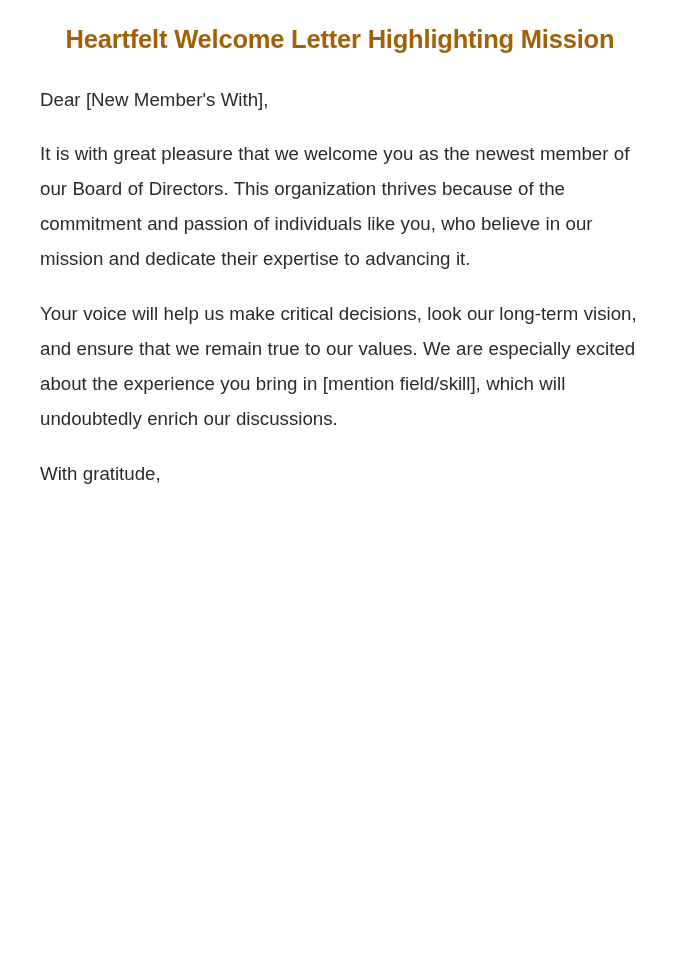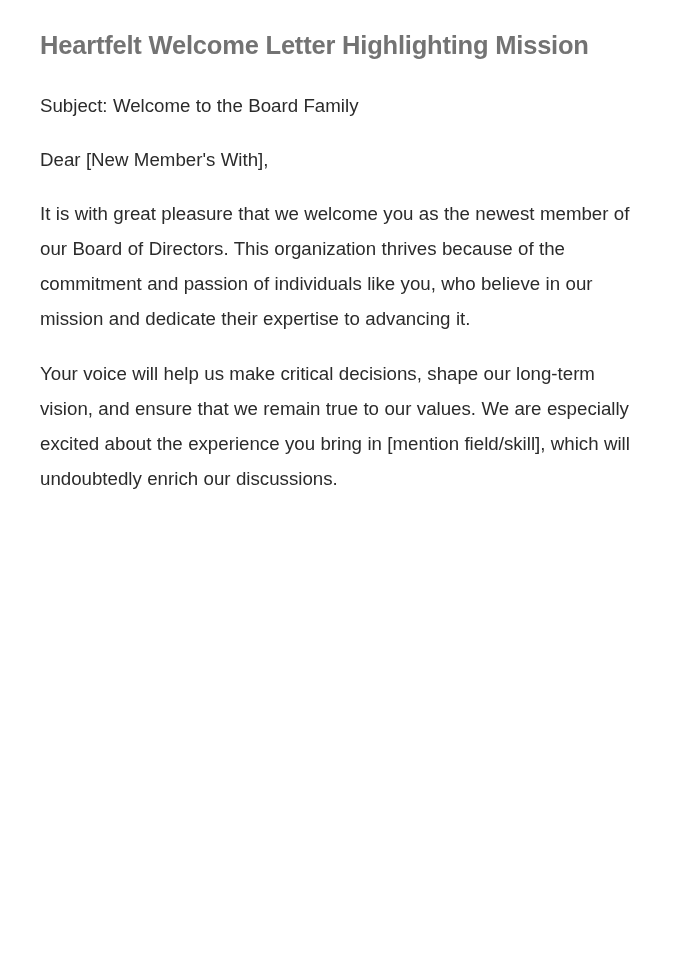--- a/index.html
+++ b/index.html
@@ -20,25 +20,26 @@
     box-sizing: border-box;
     width: 700px;
     min-height: 958px;
     background: #ffffff;
     padding: 22px 40px 30px 40px;
   }
 
   .doc-title {
     font-size: 25.5px;
     font-weight: 700;
-    color: #737373;
+    color: #a16207;
     letter-spacing: -0.2px;
     line-height: 1.25;
-    margin: 8px 0 26px 0;
+    margin: 2px 0 26px 0;
     max-width: 600px;
+    text-align: center;
   }
 
   .doc-body {
     max-width: 597px;
   }
 
   .para {
     font-size: 18.7px;
     font-weight: 400;
     color: #2b2b2b;
@@ -59,26 +60,26 @@
 </style>
 </head>
 <body>
 
 <div class="page">
 
   <h1 class="doc-title">Heartfelt Welcome Letter Highlighting Mission</h1>
 
   <div class="doc-body">
 
-    <p class="para short">Subject: Welcome to the Board Family</p>
 
     <p class="para short">Dear [New Member's With],</p>
 
     <p class="para">It is with great pleasure that we welcome you as the newest member of our Board of Directors. This organization thrives because of the commitment and passion of individuals like you, who believe in our mission and dedicate their expertise to advancing it.</p>
 
-    <p class="para">Your voice will help us make critical decisions, shape our long-term vision, and ensure that we remain true to our values. We are especially excited about the experience you bring in [mention field/skill], which will undoubtedly enrich our discussions.</p>
+    <p class="para">Your voice will help us make critical decisions, look our long-term vision, and ensure that we remain true to our values. We are especially excited about the experience you bring in [mention field/skill], which will undoubtedly enrich our discussions.</p>
 
 
 
+    <p class="para short">With gratitude,</p>
 
 
   </div>
 </div>
 
 </body></html>

